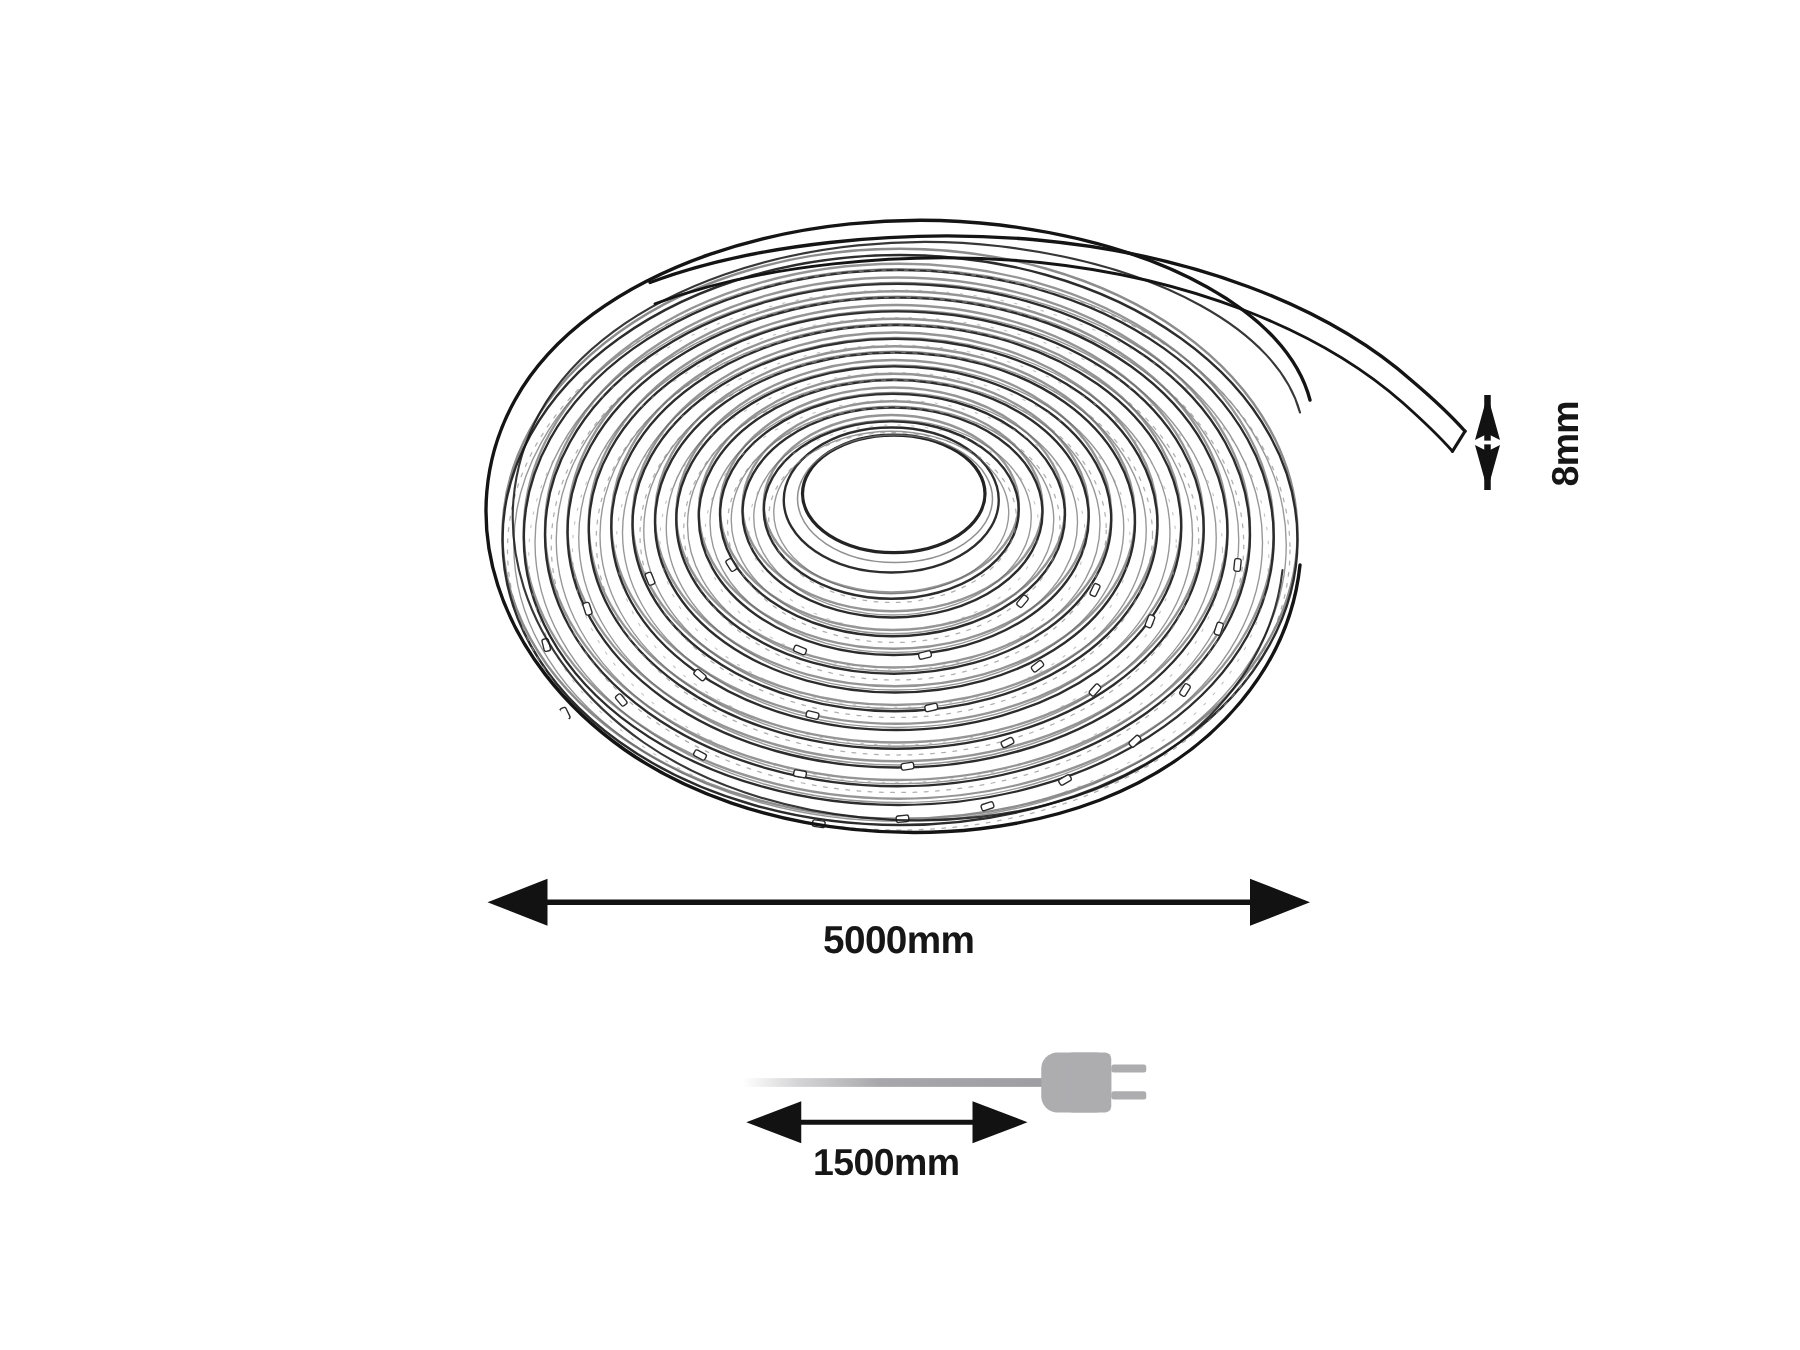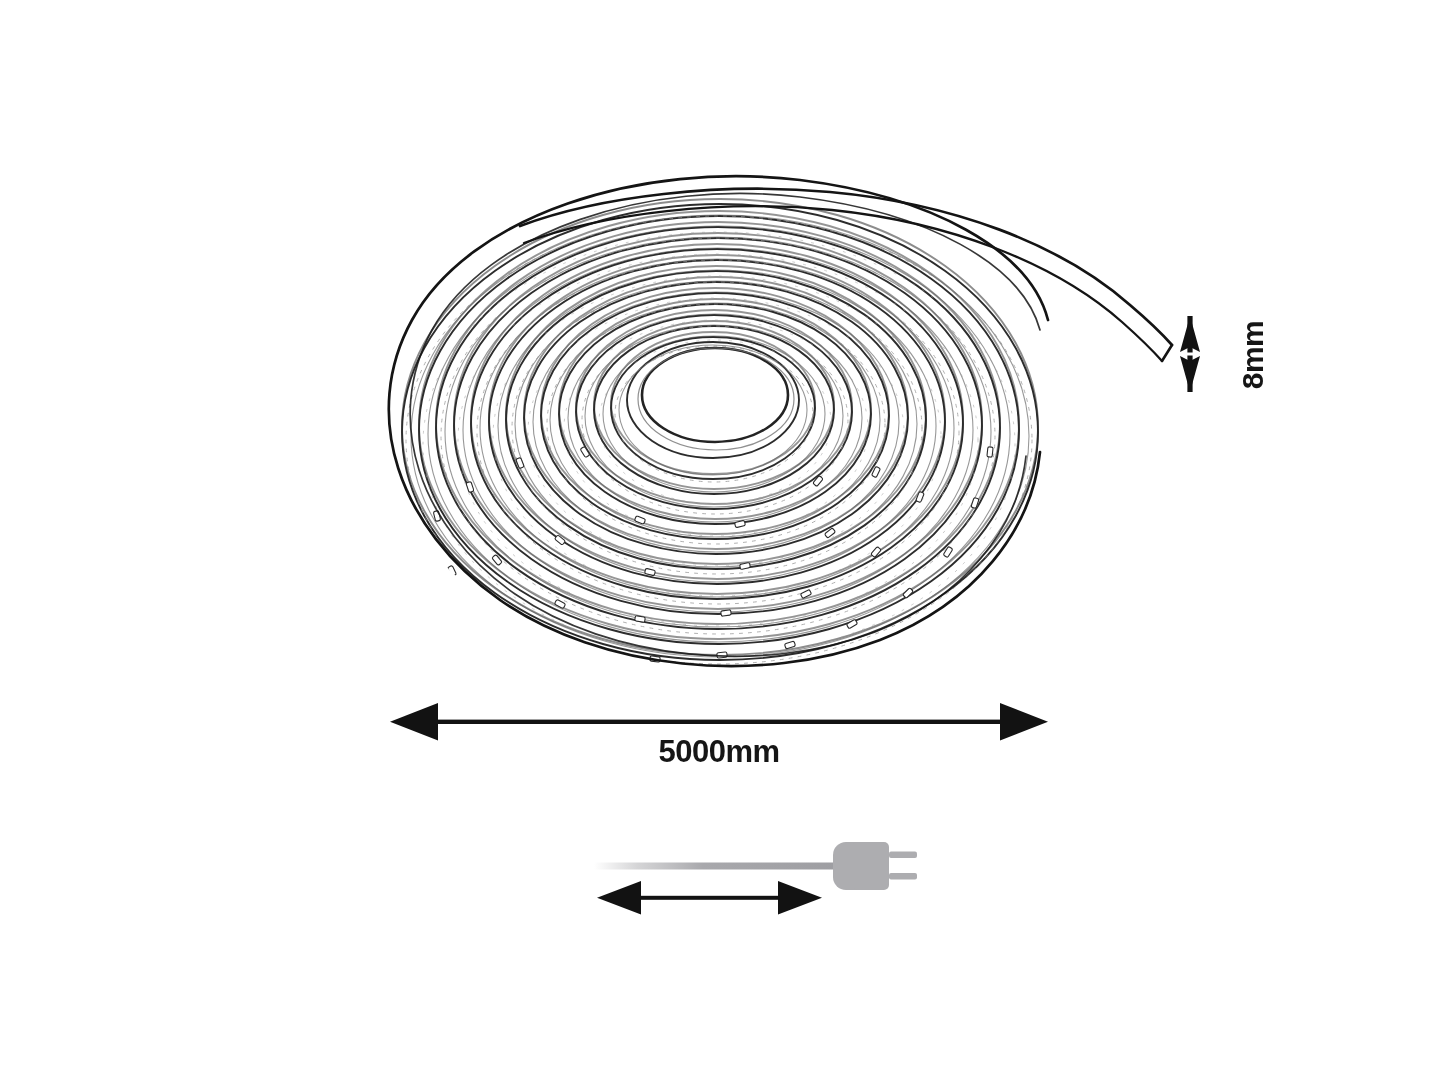--- a/index.html
+++ b/index.html
@@ -276,18 +276,21 @@
       <rect x="616" y="895.8" width="188" height="4"></rect>
       <path d="M 597 897.8 L 641 881 L 641 914.6 Z"></path>
       <path d="M 822 897.8 L 778 881 L 778 914.6 Z"></path>
     </g>
   </svg>
 
   <div class="dim-label" id="label-length">
     <span>5000mm</span>
   </div>
 
+  <div class="dim-label" id="label-cable">
+    <span>1500mm</span>
+  </div>
 
   <div class="dim-label" id="label-thickness">
     <span>8mm</span>
   </div>
 
 </div>
 
 </body></html>

